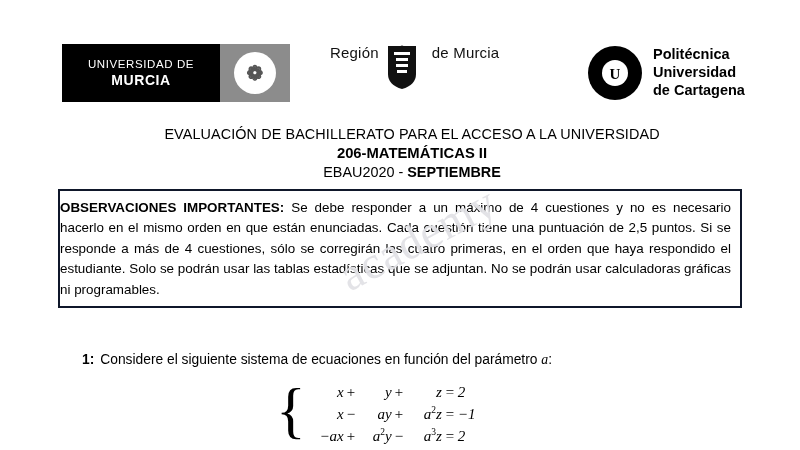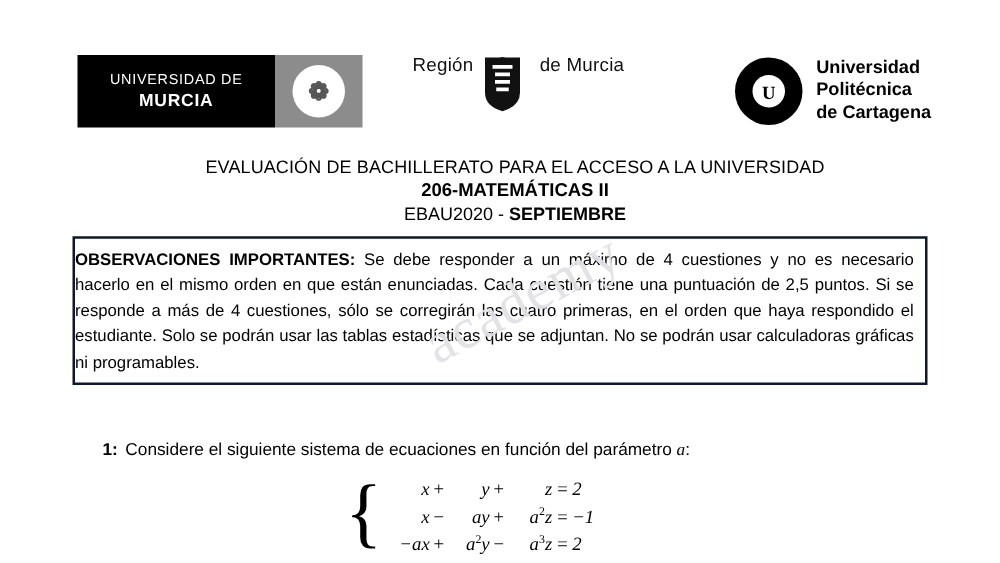--- a/index.html
+++ b/index.html
@@ -278,22 +278,22 @@
     </div>
 
     <div class="upct-logo">
       <svg class="upct-mark" viewBox="0 0 58 58">
         <circle cx="29" cy="29" r="27" fill="#000000"></circle>
         <path d="M29 5 L36 18 L50 15 L45 28 L54 38 L40 41 L36 54 L29 44 L22 54 L18 41 L4 38 L13 28 L8 15 L22 18 Z" fill="#000000"></path>
         <circle cx="29" cy="29" r="13" fill="#ffffff"></circle>
         <text x="29" y="35" font-family="Liberation Serif, serif" font-size="15" font-weight="bold" text-anchor="middle" fill="#000000">U</text>
       </svg>
       <div class="upct-text">
+        <div>Politécnica</div>
         <div>Universidad</div>
-        <div>Politécnica</div>
         <div>de Cartagena</div>
       </div>
     </div>
   </div>
 
   <div class="titles">
     <div class="title-main">EVALUACIÓN DE BACHILLERATO PARA EL ACCESO A LA UNIVERSIDAD</div>
     <div class="title-sub">206-MATEMÁTICAS II</div>
     <div class="title-third"><span>EBAU2020 - </span><b>SEPTIEMBRE</b></div>
   </div>

